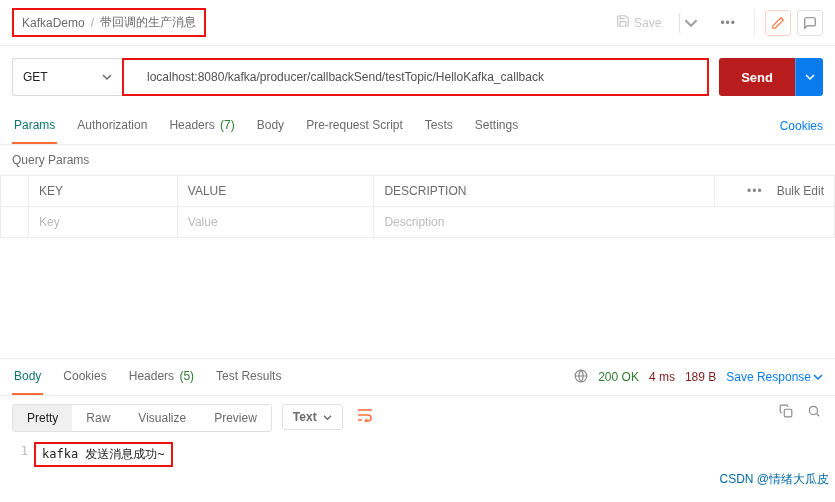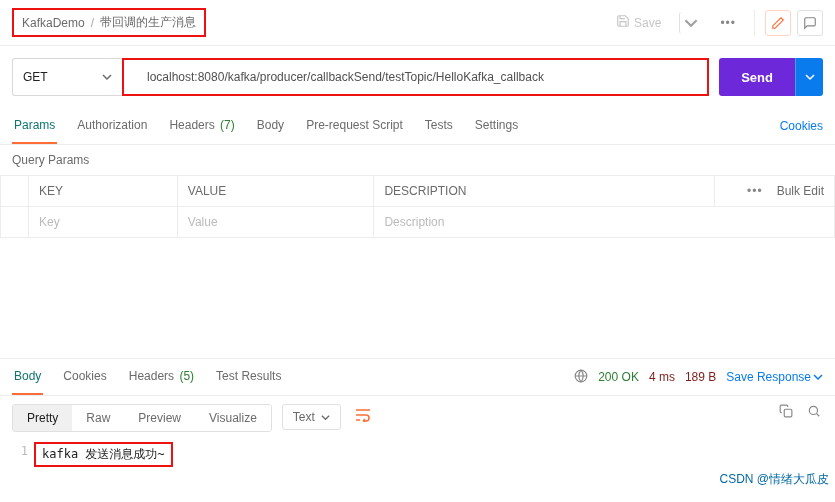--- a/index.html
+++ b/index.html
@@ -16,21 +16,21 @@
     .tbtn.chev { padding: 4px 4px; border-left: 1px solid #e0e0e0; }
     .icon-btn { width: 26px; height: 26px; display: flex; align-items: center; justify-content: center; border: 1px solid #e0e0e0; border-radius: 3px; background: #fff; color: #888; }
     .icon-btn svg { width: 14px; height: 14px; }
     .group-right { display: flex; gap: 6px; padding-left: 10px; border-left: 1px solid #ececec; }
     
     .urlrow { display: flex; align-items: stretch; padding: 12px; gap: 0; }
     .method-select { display: flex; align-items: center; justify-content: space-between; width: 110px; border: 1px solid #d9d9d9; border-right: none; border-radius: 3px 0 0 3px; padding: 0 10px; background: #fff; color: #212121; font-size: 12px; height: 38px; }
     .method-select svg { width: 10px; height: 10px; color: #6b6b6b; }
     .url-input { flex: 1; height: 38px; border: 1px solid #d9d9d9; padding: 0 24px; font-size: 12px; color: #505050; outline: 2px solid #e11; outline-offset: -2px; }
     .send-wrap { display: flex; margin-left: 10px; }
-    .send-btn { background: #6d28d9; color: #fff; border: none; height: 38px; padding: 0 22px; font-size: 13px; font-weight: 600; border-radius: 3px 0 0 3px; }
+    .send-btn { background: #b91c1c; color: #fff; border: none; height: 38px; padding: 0 22px; font-size: 13px; font-weight: 600; border-radius: 3px 0 0 3px; }
     .send-chev { background: #097bed; color: #fff; border: none; border-left: 1px solid rgba(255,255,255,.25); height: 38px; width: 28px; border-radius: 0 3px 3px 0; display: flex; align-items: center; justify-content: center; }
     .send-chev svg { width: 10px; height: 10px; }
     
     .tabs { display: flex; align-items: center; justify-content: space-between; padding: 0 12px; border-bottom: 1px solid #ececec; }
     .tabs-left { display: flex; gap: 18px; }
     .tab { padding: 10px 2px; color: #6b6b6b; font-size: 12px; border-bottom: 2px solid transparent; }
     .tab.active { color: #0f766e; border-bottom-color: #ff6c37; }
     .tab .count { color: #2e7d32; margin-left: 2px; }
     .cookies-link { color: #097bed; font-size: 12px; }
     
@@ -50,21 +50,21 @@
     .resp-right { display: flex; align-items: center; gap: 10px; font-size: 12px; }
     .status-ok { color: #2e7d32; }
     .meta { color: #7f1d1d; }
     .save-resp { color: #097bed; display: flex; align-items: center; gap: 2px; }
     .globe svg { width: 14px; height: 14px; color: #888; }
     
     .viewer-row { display: flex; align-items: flex-start; gap: 10px; padding: 8px 12px; }
     .seg { display: flex; border: 1px solid #e0e0e0; border-radius: 3px; overflow: hidden; }
     .seg .opt { padding: 6px 14px; color: #6b6b6b; font-size: 12px; background: #fff; }
     .seg .opt.active { background: #f0f0f0; color: #212121; }
-    .fmt-select { display: flex; align-items: center; gap: 6px; border: 1px solid #e0e0e0; border-radius: 3px; padding: 5px 10px; font-size: 12px; color: #6b6b6b; }
+    .fmt-select { display: flex; align-items: center; gap: 6px; border: 1px solid #e0e0e0; border-radius: 3px; padding: 5px 10px; font-size: 12px; color: #6b6b6b; font-weight: bold; }
     .fmt-select svg { width: 9px; height: 9px; }
     .wrap-icon { color: #ff6c37; padding: 4px; }
     .viewer-spacer { flex: 1; }
     .vicon { color: #888; width: 18px; display: flex; justify-content: center; }
     .vicon svg { width: 14px; height: 14px; }
     
     .code-view { display: flex; padding: 4px 12px 12px; font-family: Consolas, Menlo, monospace; font-size: 12px; }
     .ln { color: #bbb; width: 24px; text-align: right; padding-right: 8px; }
     .code-line { flex: 1; }
     .code-line .hl { outline: 2px solid #e11; padding: 2px 6px; display: inline-block; }
@@ -195,22 +195,22 @@
             <path d="M1 1l4 4 4-4" stroke="currentColor" fill="none" stroke-width="1.5"></path>
           </svg>
     </span>
   </div>
 </div>
 
 <div class="viewer-row">
   <div class="seg">
     <div class="opt active">Pretty</div>
     <div class="opt">Raw</div>
+    <div class="opt">Visualize</div>
     <div class="opt">Preview</div>
-    <div class="opt">Visualize</div>
   </div>
   <div class="fmt-select">
     <span>Text</span>
     <svg viewBox="0 0 10 6">
           <path d="M1 1l4 4 4-4" stroke="currentColor" fill="none" stroke-width="1.5"></path>
         </svg>
   </div>
   <div class="wrap-icon">
     <svg width="16" height="14" viewBox="0 0 16 14">
           <path d="M1 2h14M1 7h10a3 3 0 010 6H8m0 0l2-2m-2 2l2 2M1 12h4" stroke="currentColor" fill="none" stroke-width="1.5"></path>

